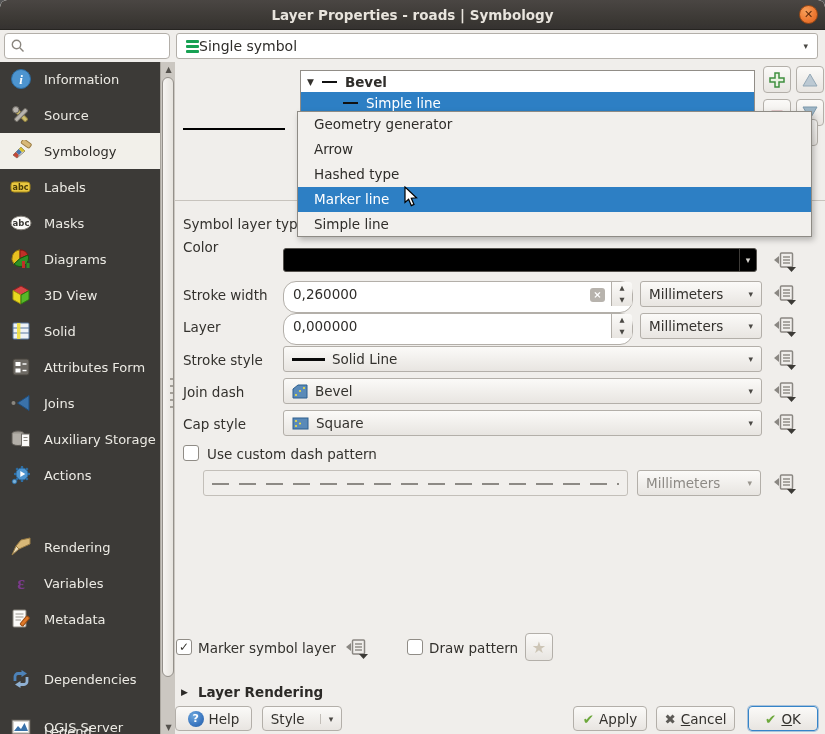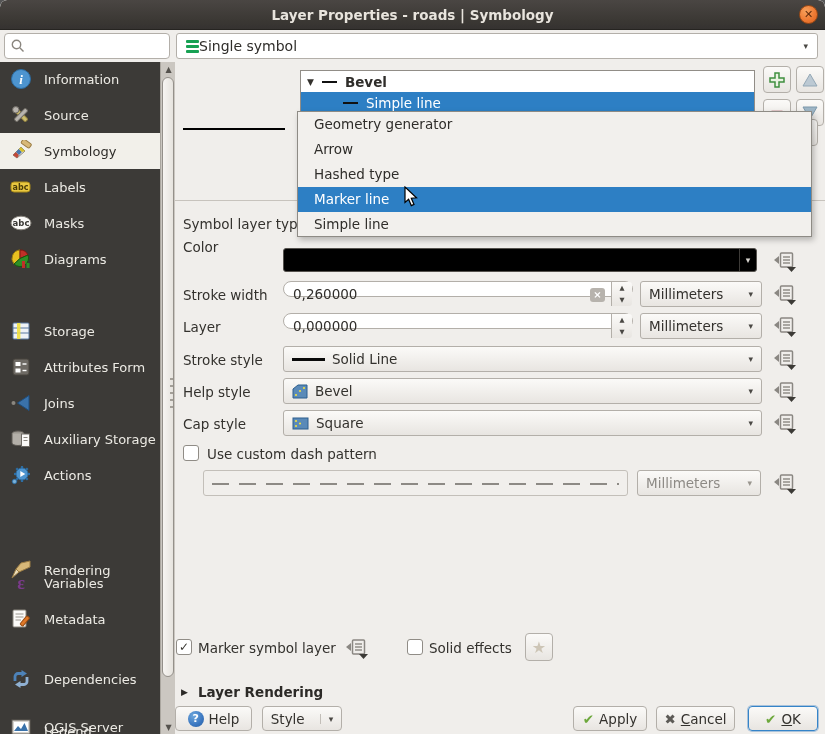--- a/index.html
+++ b/index.html
@@ -64,21 +64,21 @@
   .preview-line { left:183px; top:128px; width:102px; height:2px; background:#000; }
 
   
   .popup { left:297px; top:111px; width:515px; height:126px; background:#f2f0ed;
     border:1px solid #8e8b85; z-index:10; box-shadow:2px 3px 6px rgba(0,0,0,.25); }
   .popup .item { height:25px; line-height:25px; padding-left:16px; font-size:13.5px; color:#2f2d2a; }
   .popup .item.hl { background:#2d7fc4; color:#fff; }
   .cursor-icon { left:404px; top:186px; z-index:12; }
 
   
-  .spinfield { position:absolute; height:16px; background:#fff; border:1px solid #b3afa9; border-radius:13px; }
+  .spinfield { position:absolute; height:32px; background:#fff; border:1px solid #b3afa9; border-radius:13px; }
   .spinfield .val { position:absolute; left:9px; top:4px; font-size:13.5px; }
   .spin-col { position:absolute; right:0; top:0; width:21px; height:24px; border-left:1px solid #b3afa9;
      background:linear-gradient(180deg,#fbfaf8,#e8e5e1); display:flex; flex-direction:column; border-radius:0 3px 3px 0; }
   .spin-col span { flex:1; font-size:6.5px; color:#4a4844; display:flex; align-items:center; justify-content:center; }
   .clear-ic { position:absolute; right:27px; top:6px; width:15px; height:14px; background:#b7b3ad; border-radius:3px;
      color:#fff; font-size:10px; font-weight:bold; display:flex; align-items:center; justify-content:center; line-height:1; }
 
   .color-bar { left:283px; top:248px; width:474px; height:24px; background:#000; border:1px solid #55524e; border-radius:3px; }
   .color-bar .cb-arrow { position:absolute; right:0; top:0; width:17px; height:22px; border-left:1px solid #3d3b38;
      display:flex; align-items:center; justify-content:center; color:#d8d5d0; font-size:9px; }
@@ -188,30 +188,40 @@
         <svg width="22" height="22" viewBox="0 0 22 22">
           <path d="M10 2 A8.5 8.5 0 0 0 4 16 L10 10.5 Z" fill="#e8c020" stroke="#9a7c10"></path>
           <path d="M10 2 L10 10.5 L18 7 A8.5 8.5 0 0 0 10 2 Z" fill="#c03028" stroke="#801810"></path>
           <path d="M18 7 L10 10.5 L4 16 A8.5 8.5 0 0 0 18 7 Z" fill="#2f8f26" stroke="#145810"></path>
           <rect x="12" y="13" width="3" height="7" fill="#c03028"></rect>
           <rect x="16.5" y="15" width="3" height="5" fill="#2f8f26"></rect>
         </svg>
       </span>
     <span class="si-label">Diagrams</span>
   </div>
+  <div class="abs side-item" style="top:277px">
+    <span class="si-icon">
+        <svg width="22" height="22" viewBox="0 0 22 22">
+          <polygon points="11,2 19,6.5 11,11 3,6.5" fill="#d84848" stroke="#982020"></polygon>
+          <polygon points="3,6.5 11,11 11,20 3,15.5" fill="#e8d820" stroke="#a89810"></polygon>
+          <polygon points="19,6.5 11,11 11,20 19,15.5" fill="#58b828" stroke="#2f7810"></polygon>
+        </svg>
+      </span>
+    <span class="si-label">3D View</span>
+  </div>
   <div class="abs side-item" style="top:313px">
     <span class="si-icon">
         <svg width="22" height="22" viewBox="0 0 22 22">
           <rect x="3" y="3" width="16" height="16" rx="1" fill="#eef2f6" stroke="#5878a0"></rect>
           <line x1="3" y1="8" x2="19" y2="8" stroke="#5878a0"></line>
           <line x1="3" y1="13" x2="19" y2="13" stroke="#5878a0"></line>
           <rect x="7" y="3" width="3.4" height="16" fill="#f0e040" opacity="0.9"></rect>
         </svg>
       </span>
-    <span class="si-label">Storage</span>
+    <span class="si-label">Solid</span>
   </div>
   <div class="abs side-item" style="top:349px">
     <span class="si-icon">
         <svg width="22" height="22" viewBox="0 0 22 22">
           <rect x="3" y="3" width="16" height="16" rx="2" fill="#6e6a64" stroke="#46423c"></rect>
           <rect x="5.5" y="6" width="5" height="4" fill="#fff"></rect>
           <rect x="5.5" y="12.5" width="5" height="4" fill="#fff"></rect>
           <line x1="12.5" y1="8" x2="16.5" y2="8" stroke="#fff" stroke-width="1.4"></line>
           <line x1="12.5" y1="14.5" x2="16.5" y2="14.5" stroke="#fff" stroke-width="1.4"></line>
         </svg>
@@ -252,21 +262,21 @@
             <line x1="17.7" y1="4.3" x2="15.6" y2="6.4"></line>
             <line x1="8.4" y1="13.6" x2="6.3" y2="15.7"></line>
           </g>
           <circle cx="12" cy="10" r="6" fill="#4d94cf" stroke="#2d6da3"></circle>
           <polygon points="10.3,7 15.3,10 10.3,13" fill="#fff"></polygon>
           <circle cx="4.5" cy="17.5" r="2.2" fill="#78b0d8" stroke="#2d6da3"></circle>
         </svg>
       </span>
     <span class="si-label">Actions</span>
   </div>
-  <div class="abs side-item" style="top:552px">
+  <div class="abs side-item" style="top:529px">
     <span class="si-icon">
         <svg width="22" height="22" viewBox="0 0 22 22">
           <polygon points="11,4 20,2 20,8 9,13 6,10" fill="#d8b878" stroke="#9a7c44"></polygon>
           <polygon points="2,19 9,13 6,10" fill="#ecddba" stroke="#9a7c44"></polygon>
         </svg>
       </span>
     <span class="si-label">Rendering</span>
   </div>
   <div class="abs side-item" style="top:565px">
     <span class="si-icon">
@@ -458,21 +468,21 @@
     <svg width="25" height="23" viewBox="0 0 25 23">
         <polygon points="6,6 1,10 6,14" fill="#8a8782"></polygon>
         <rect x="7.5" y="3" width="12" height="14" rx="1" fill="none" stroke="#8a8782" stroke-width="1.5"></rect>
         <line x1="10" y1="7" x2="17" y2="7" stroke="#8a8782" stroke-width="1.4"></line>
         <line x1="10" y1="10" x2="17" y2="10" stroke="#8a8782" stroke-width="1.4"></line>
         <line x1="10" y1="13" x2="17" y2="13" stroke="#8a8782" stroke-width="1.4"></line>
         <polygon points="14,17 23,17 18.5,22" fill="#3c3a36"></polygon>
       </svg>
   </div>
 
-  <div class="abs row-label" style="left:183px;top:384px">Help style</div>
+  <div class="abs row-label" style="left:183px;top:384px">Join dash</div>
   <div class="abs combo" style="left:283px;top:378px;width:479px;height:26px">
     <svg width="16" height="15" viewBox="0 0 16 15">
         <path d="M1 14 V5 L6 1 H15 V14 Z" fill="#5a8ab8" stroke="#2d5f8e"></path>
         <circle cx="4" cy="11" r="1.1" fill="#f0e040"></circle>
         <circle cx="8" cy="7" r="1.1" fill="#f0e040"></circle>
         <circle cx="12" cy="4" r="1.1" fill="#f0e040"></circle>
       </svg>
     <span>Bevel</span>
     <span class="caret">▾</span>
   </div>
@@ -537,21 +547,21 @@
     <svg width="25" height="23" viewBox="0 0 25 23">
         <polygon points="6,6 1,10 6,14" fill="#8a8782"></polygon>
         <rect x="7.5" y="3" width="12" height="14" rx="1" fill="none" stroke="#8a8782" stroke-width="1.5"></rect>
         <line x1="10" y1="7" x2="17" y2="7" stroke="#8a8782" stroke-width="1.4"></line>
         <line x1="10" y1="10" x2="17" y2="10" stroke="#8a8782" stroke-width="1.4"></line>
         <line x1="10" y1="13" x2="17" y2="13" stroke="#8a8782" stroke-width="1.4"></line>
         <polygon points="14,17 23,17 18.5,22" fill="#3c3a36"></polygon>
       </svg>
   </div>
   <span class="abs checkbox" style="left:407px;top:639px"></span>
-  <div class="abs row-label" style="left:429px;top:640px">Solid effects</div>
+  <div class="abs row-label" style="left:429px;top:640px">Draw pattern</div>
   <div class="abs mini-btn btn3d" style="left:525px;top:633px;width:28px;height:28px;color:#cdc5b6;font-size:16px">
     <span>★</span>
   </div>
 
   <span class="abs" style="left:181px;top:687px;font-size:9px;color:#2c2a27">▶</span>
   <div class="abs section-title" style="left:198px;top:684px">Layer Rendering</div>
 
   <div class="footer-btn btn3d" style="left:175px;width:77px">
     <span class="help-q">?</span>
     <span>Help</span>

